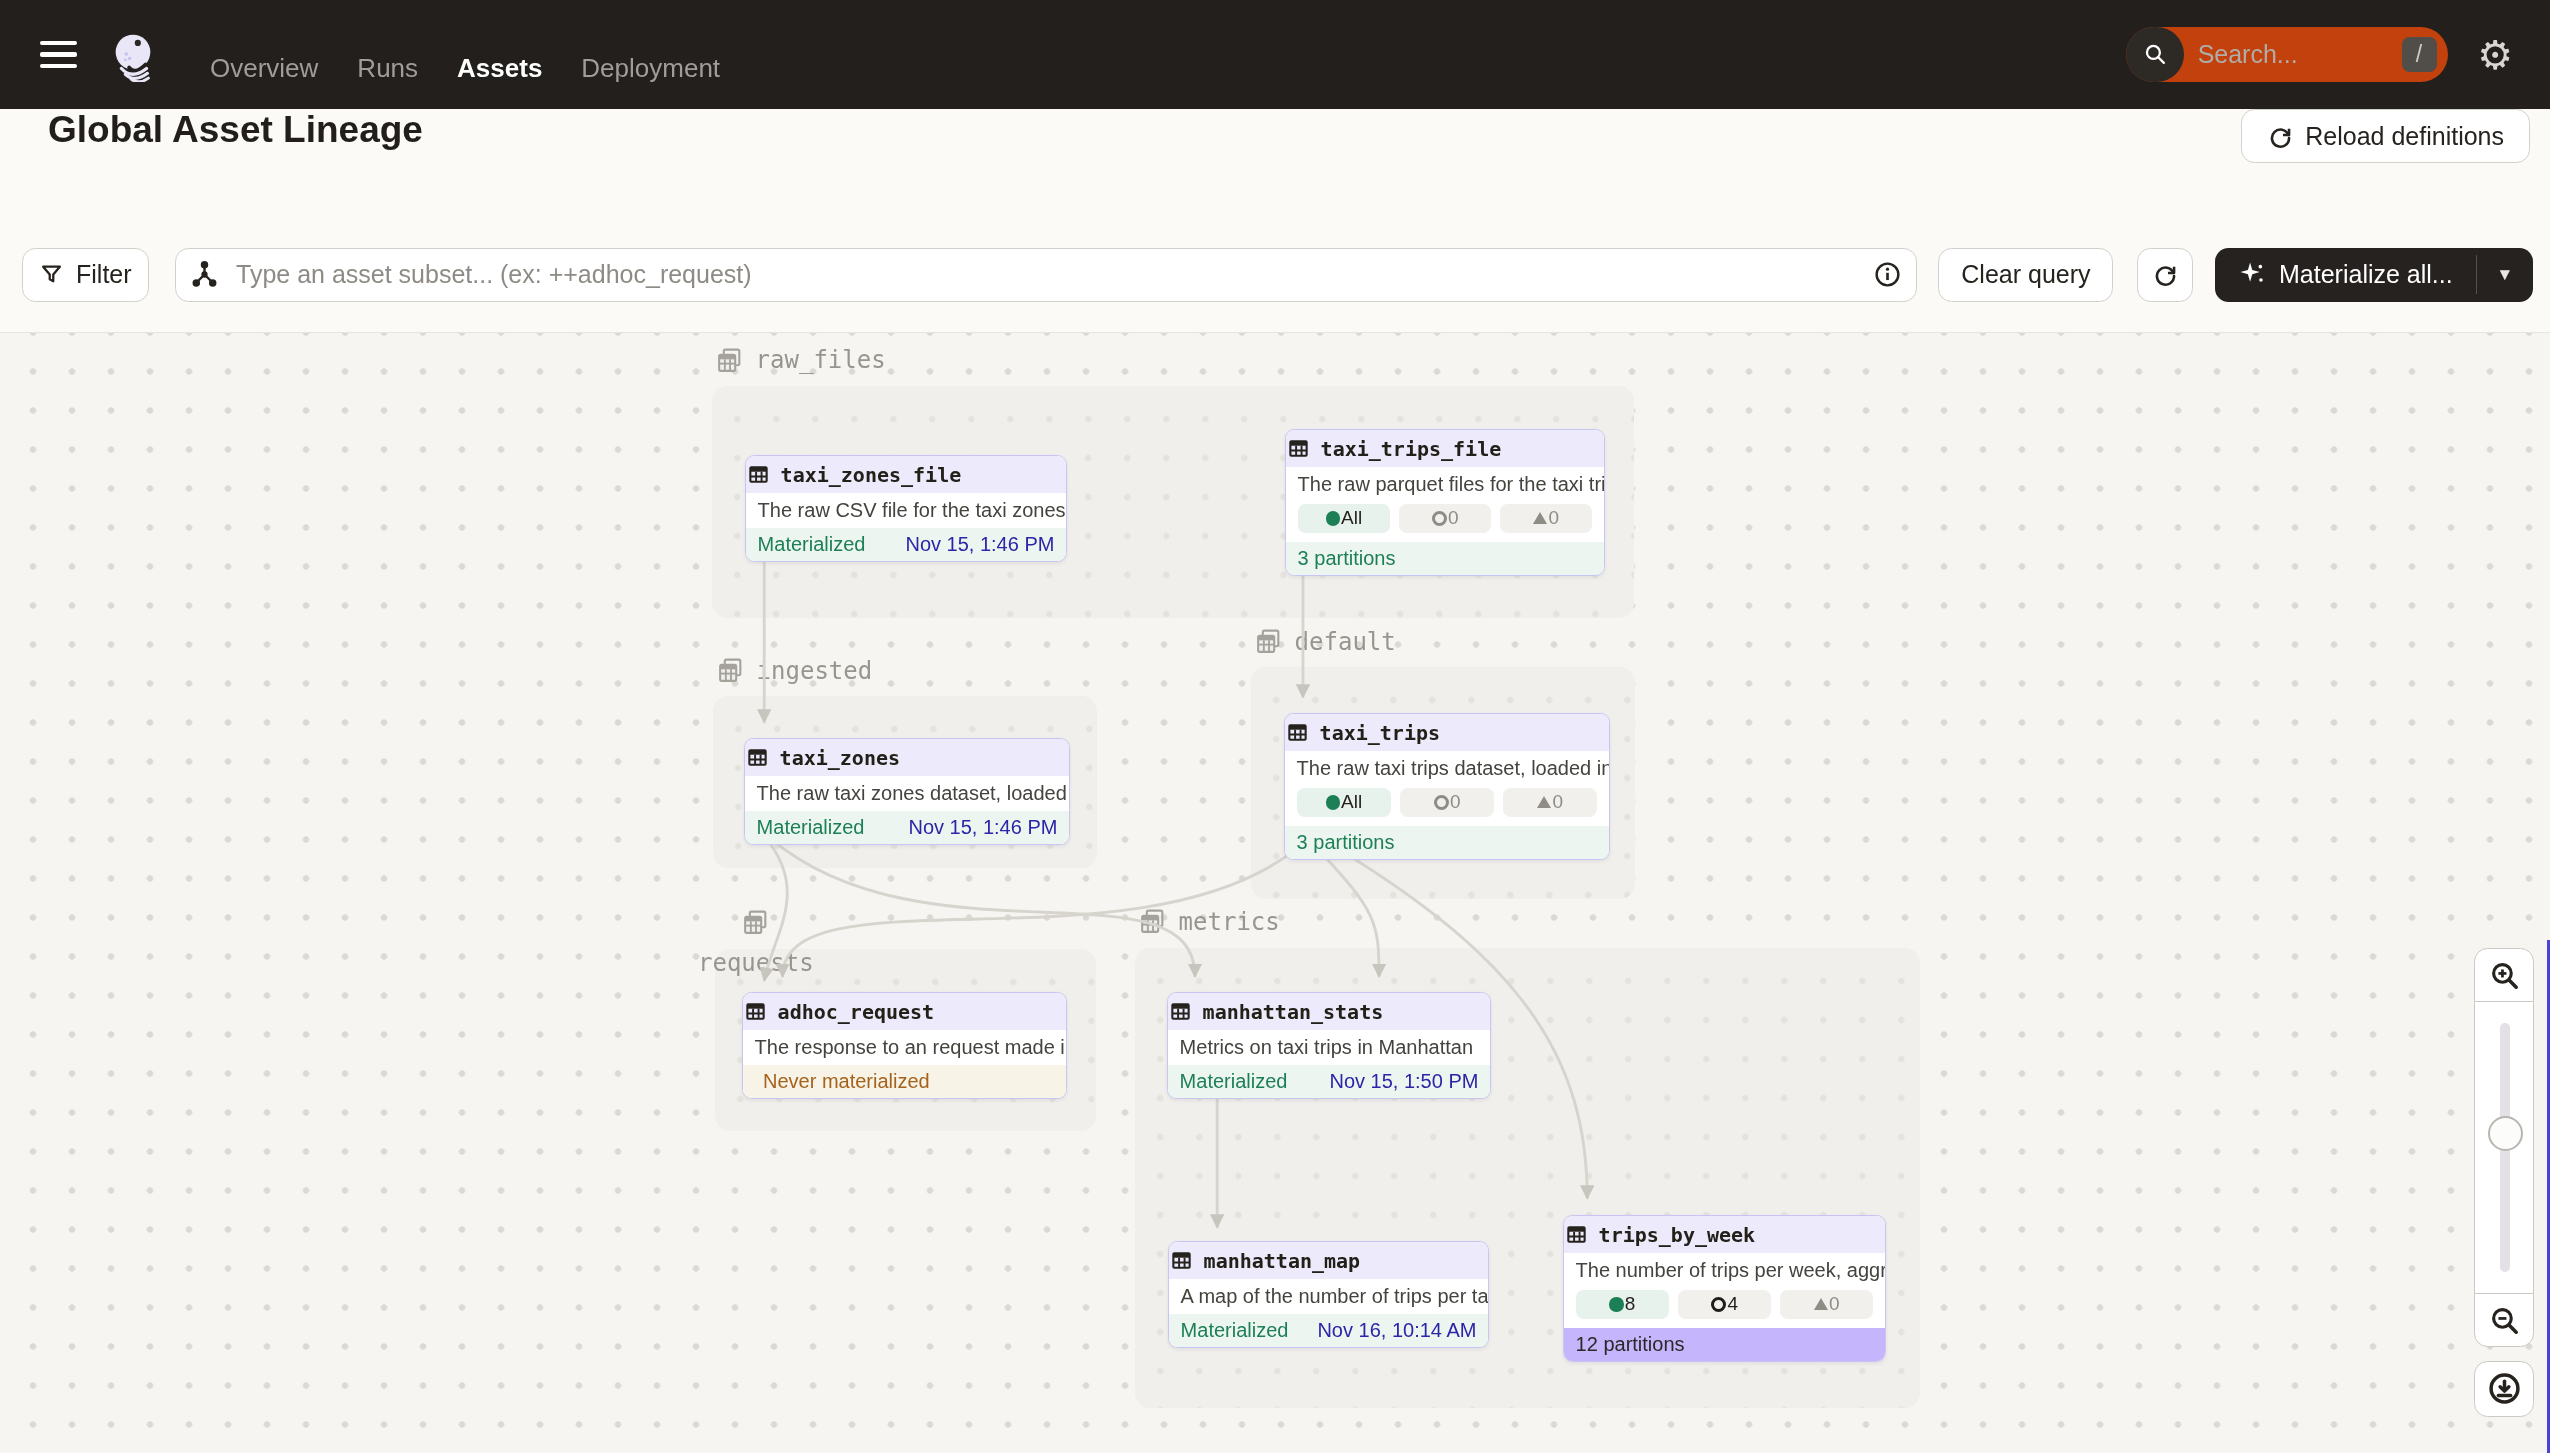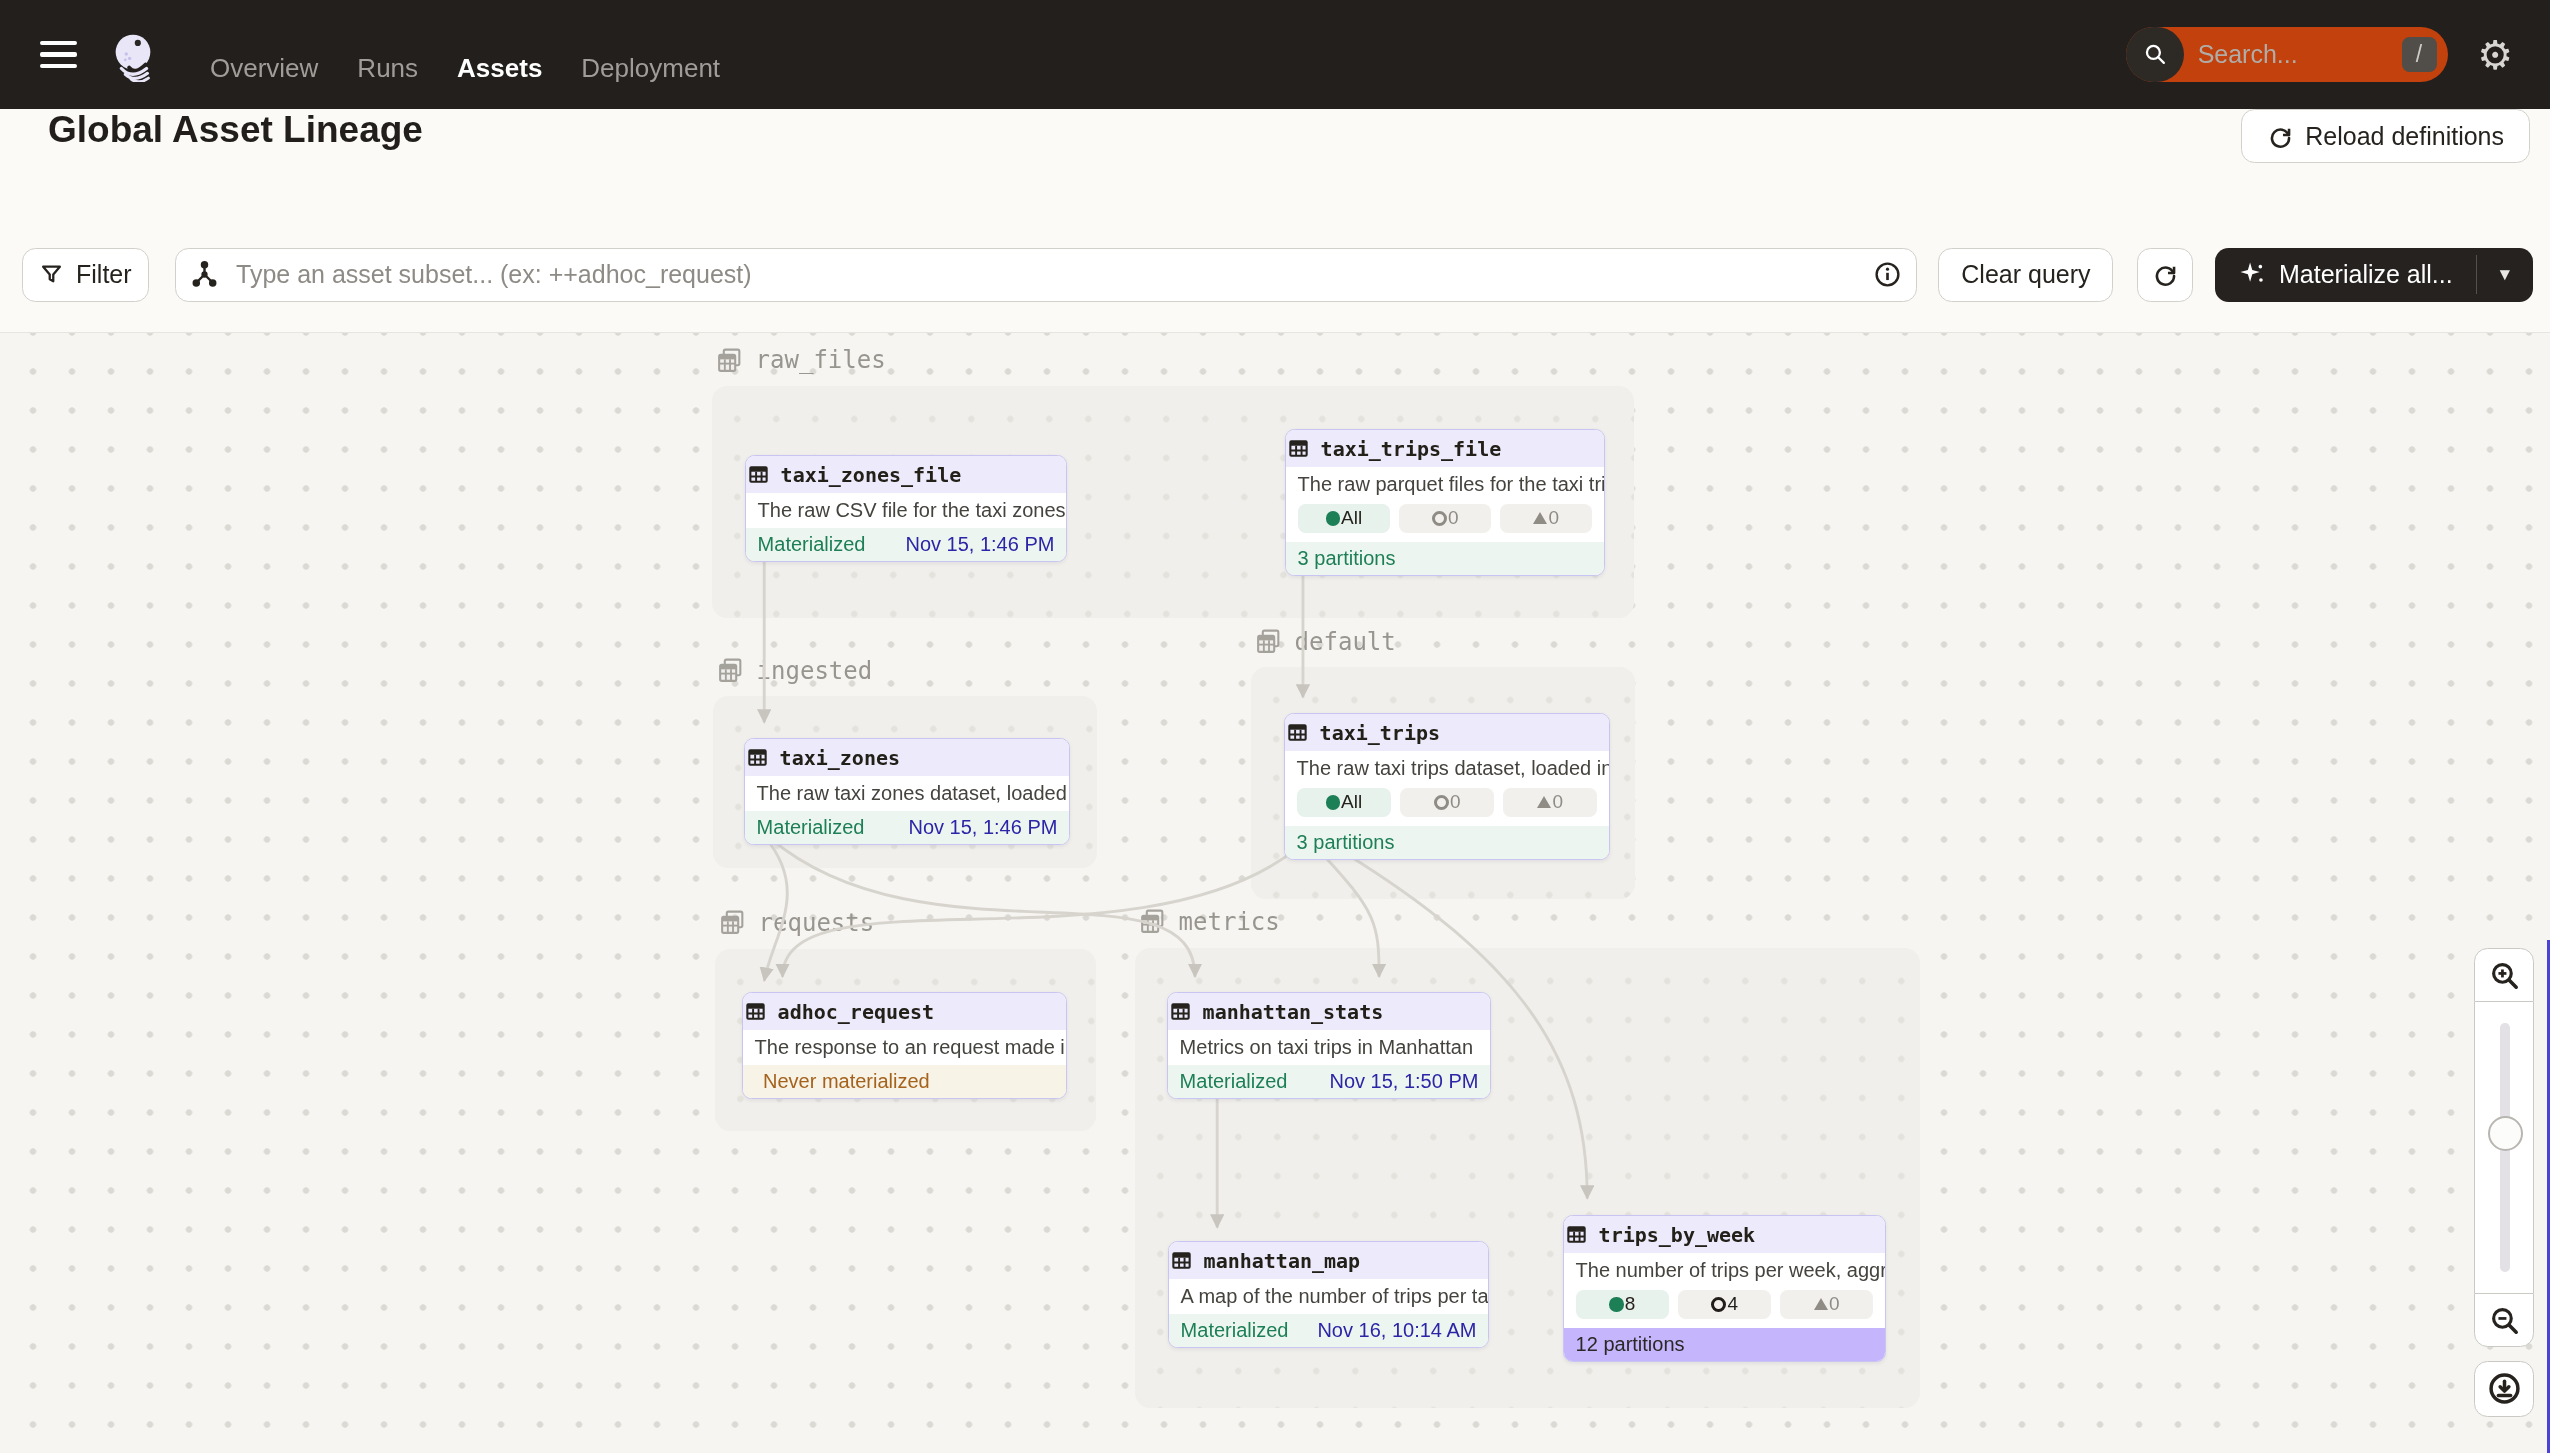--- a/index.html
+++ b/index.html
@@ -233,21 +233,21 @@
           <path d="M8.5 8.5 V5 a1.5 1.5 0 0 1 1.5-1.5 h12 a1.5 1.5 0 0 1 1.5 1.5 v12 a1.5 1.5 0 0 1 -1.5 1.5 H19" fill="none" stroke="#A5A29C" stroke-width="2"></path>
           <rect x="4" y="8.5" width="15.5" height="15.5" rx="1.5" fill="#F0EFEB" stroke="#A5A29C" stroke-width="2"></rect>
           <rect x="4" y="8.5" width="15.5" height="4.4" fill="#A5A29C"></rect>
           <line x1="4" y1="17" x2="19.5" y2="17" stroke="#A5A29C" stroke-width="1.8"></line>
           <line x1="9.5" y1="12.9" x2="9.5" y2="24" stroke="#A5A29C" stroke-width="1.8"></line>
           <line x1="14.5" y1="12.9" x2="14.5" y2="24" stroke="#A5A29C" stroke-width="1.8"></line>
         </svg>
         <span>default</span>
       </div>
       <div class="group-box" style="left: 715px; top: 616px; width: 381px; height: 182px;"></div>
-      <div class="group-label" style="left: 718px; top: 575px;">
+      <div class="group-label" style="left: 698px; top: 575px; flex-direction: column;">
         <svg width="29" height="29" viewBox="0 0 28 28">
           <path d="M8.5 8.5 V5 a1.5 1.5 0 0 1 1.5-1.5 h12 a1.5 1.5 0 0 1 1.5 1.5 v12 a1.5 1.5 0 0 1 -1.5 1.5 H19" fill="none" stroke="#A5A29C" stroke-width="2"></path>
           <rect x="4" y="8.5" width="15.5" height="15.5" rx="1.5" fill="#F0EFEB" stroke="#A5A29C" stroke-width="2"></rect>
           <rect x="4" y="8.5" width="15.5" height="4.4" fill="#A5A29C"></rect>
           <line x1="4" y1="17" x2="19.5" y2="17" stroke="#A5A29C" stroke-width="1.8"></line>
           <line x1="9.5" y1="12.9" x2="9.5" y2="24" stroke="#A5A29C" stroke-width="1.8"></line>
           <line x1="14.5" y1="12.9" x2="14.5" y2="24" stroke="#A5A29C" stroke-width="1.8"></line>
         </svg>
         <span>requests</span>
       </div>

